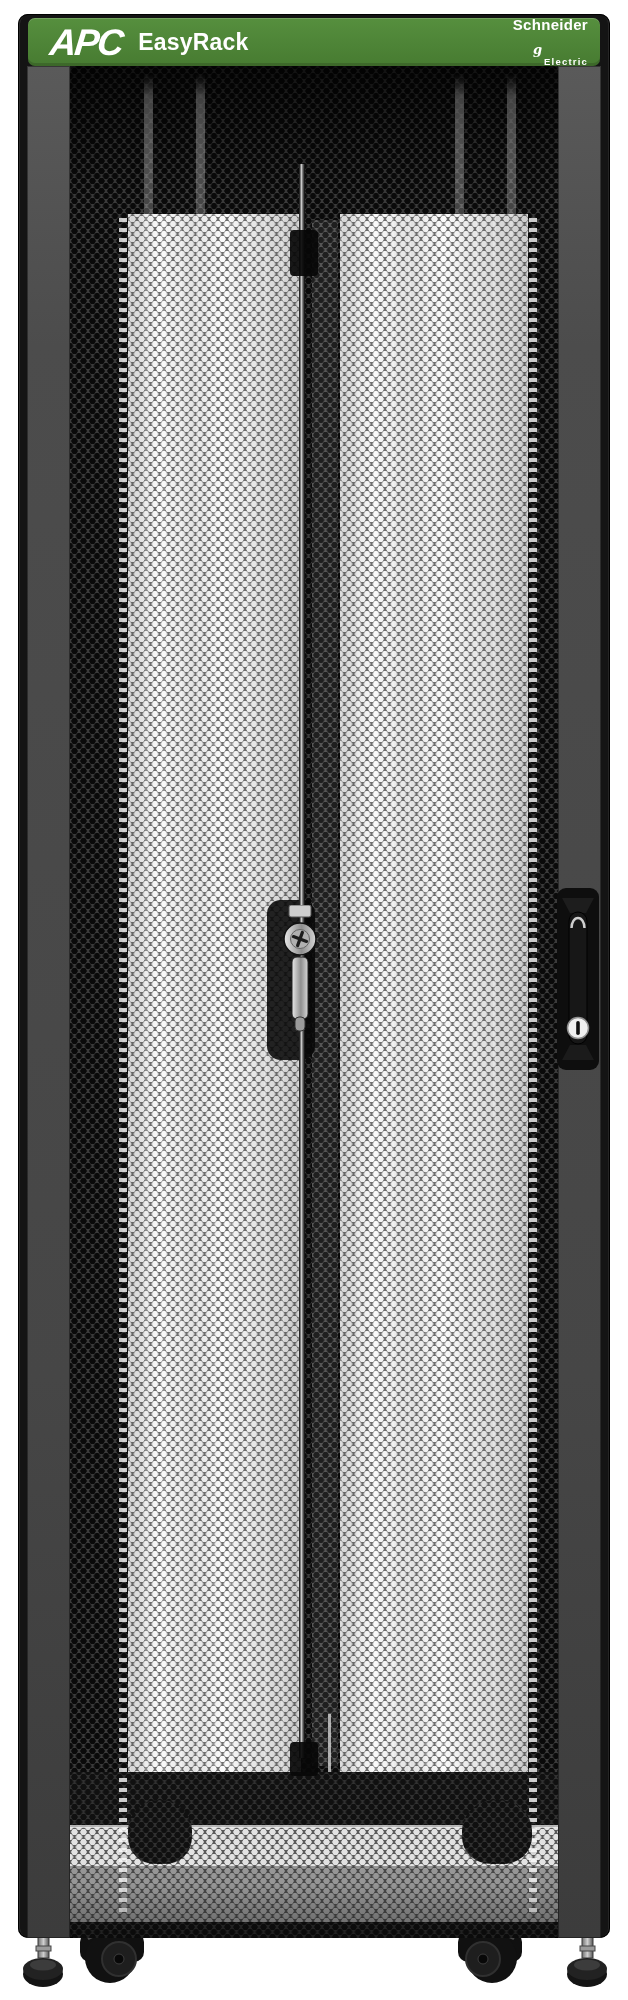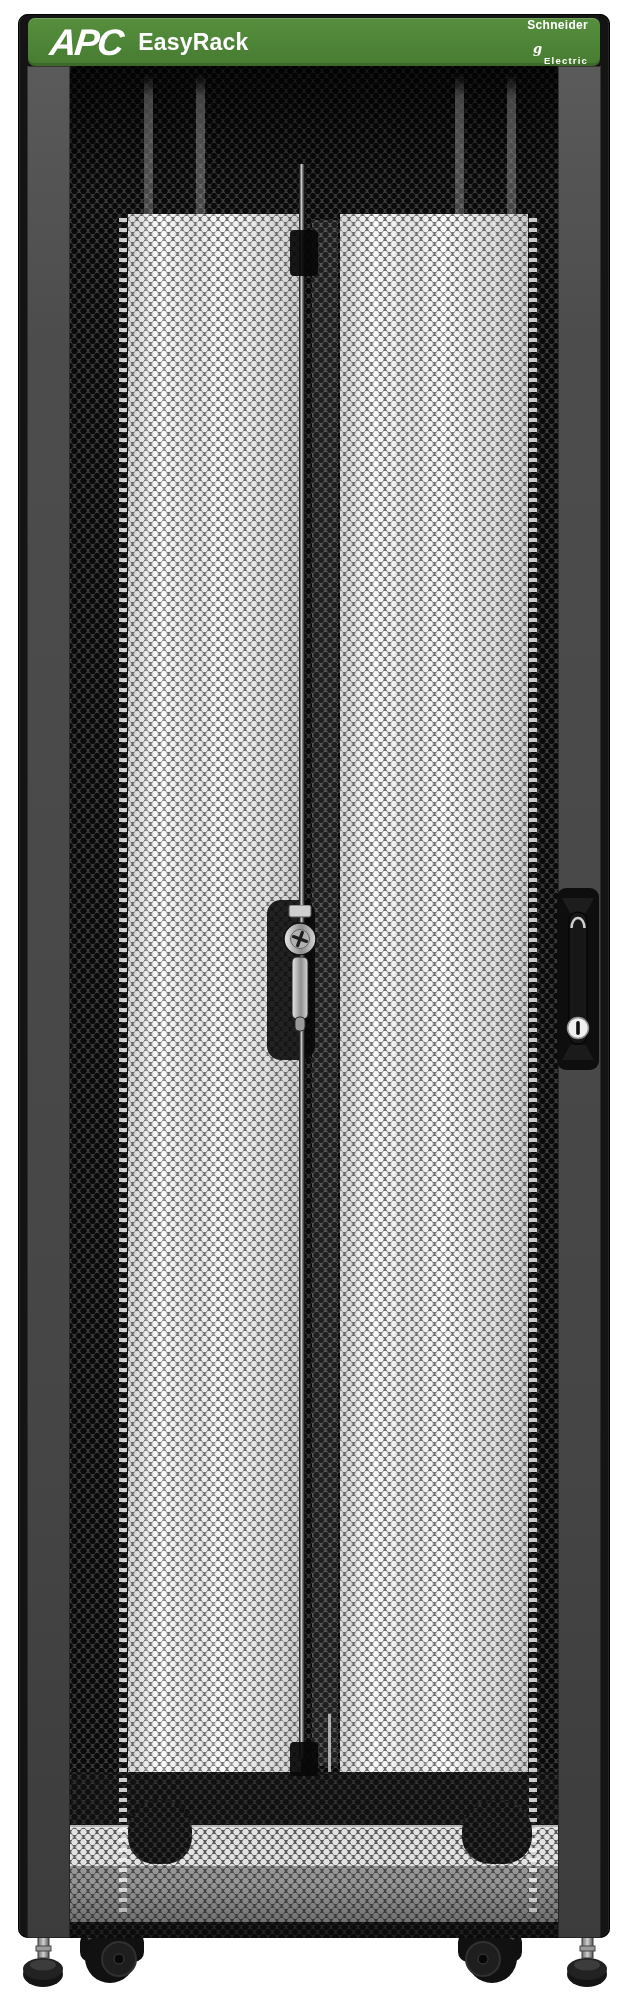--- a/index.html
+++ b/index.html
@@ -21,21 +21,21 @@
     background:linear-gradient(180deg,var(--header_green,#568f3e),var(--header_green_end,#477b31));
     box-shadow:inset 0 -3px 0 rgba(0,0,0,.15), inset 0 1px 0 rgba(255,255,255,.18);
     display:flex;align-items:center;
   }
   .apc{
     margin-left:22px;color:#fff;font-size:37px;font-weight:900;font-style:italic;
     letter-spacing:-2px;transform:skewX(-6deg);line-height:1;
   }
   .easyrack{margin-left:16px;color:#fff;font-size:23px;font-weight:700;letter-spacing:.2px;}
   .se-logo{margin-left:auto;margin-right:12px;color:#fff;text-align:right;line-height:1;}
-  .se-line1{font-size:12px;font-weight:800;letter-spacing:.3px;}
+  .se-line1{font-size:15px;font-weight:800;letter-spacing:.3px;}
   .se-line2{display:flex;justify-content:flex-end;align-items:center;gap:2px;margin-top:1px;}
   .se-mark{font-family:"DejaVu Serif",serif;font-style:italic;font-weight:700;font-size:13px;line-height:.7;}
   .se-electric{font-size:9.5px;font-weight:600;letter-spacing:1.2px;margin-top:24px;}
   
   .frame-side{
     position:absolute;top:52px;width:43px;height:1872px;
     background:linear-gradient(180deg,#5a5a5a,#4c4c4c 15%,#464646 70%,#3c3c3c);
     box-shadow:inset 0 0 0 1px rgba(0,0,0,.4);
   }
   .frame-left{left:9px;}

